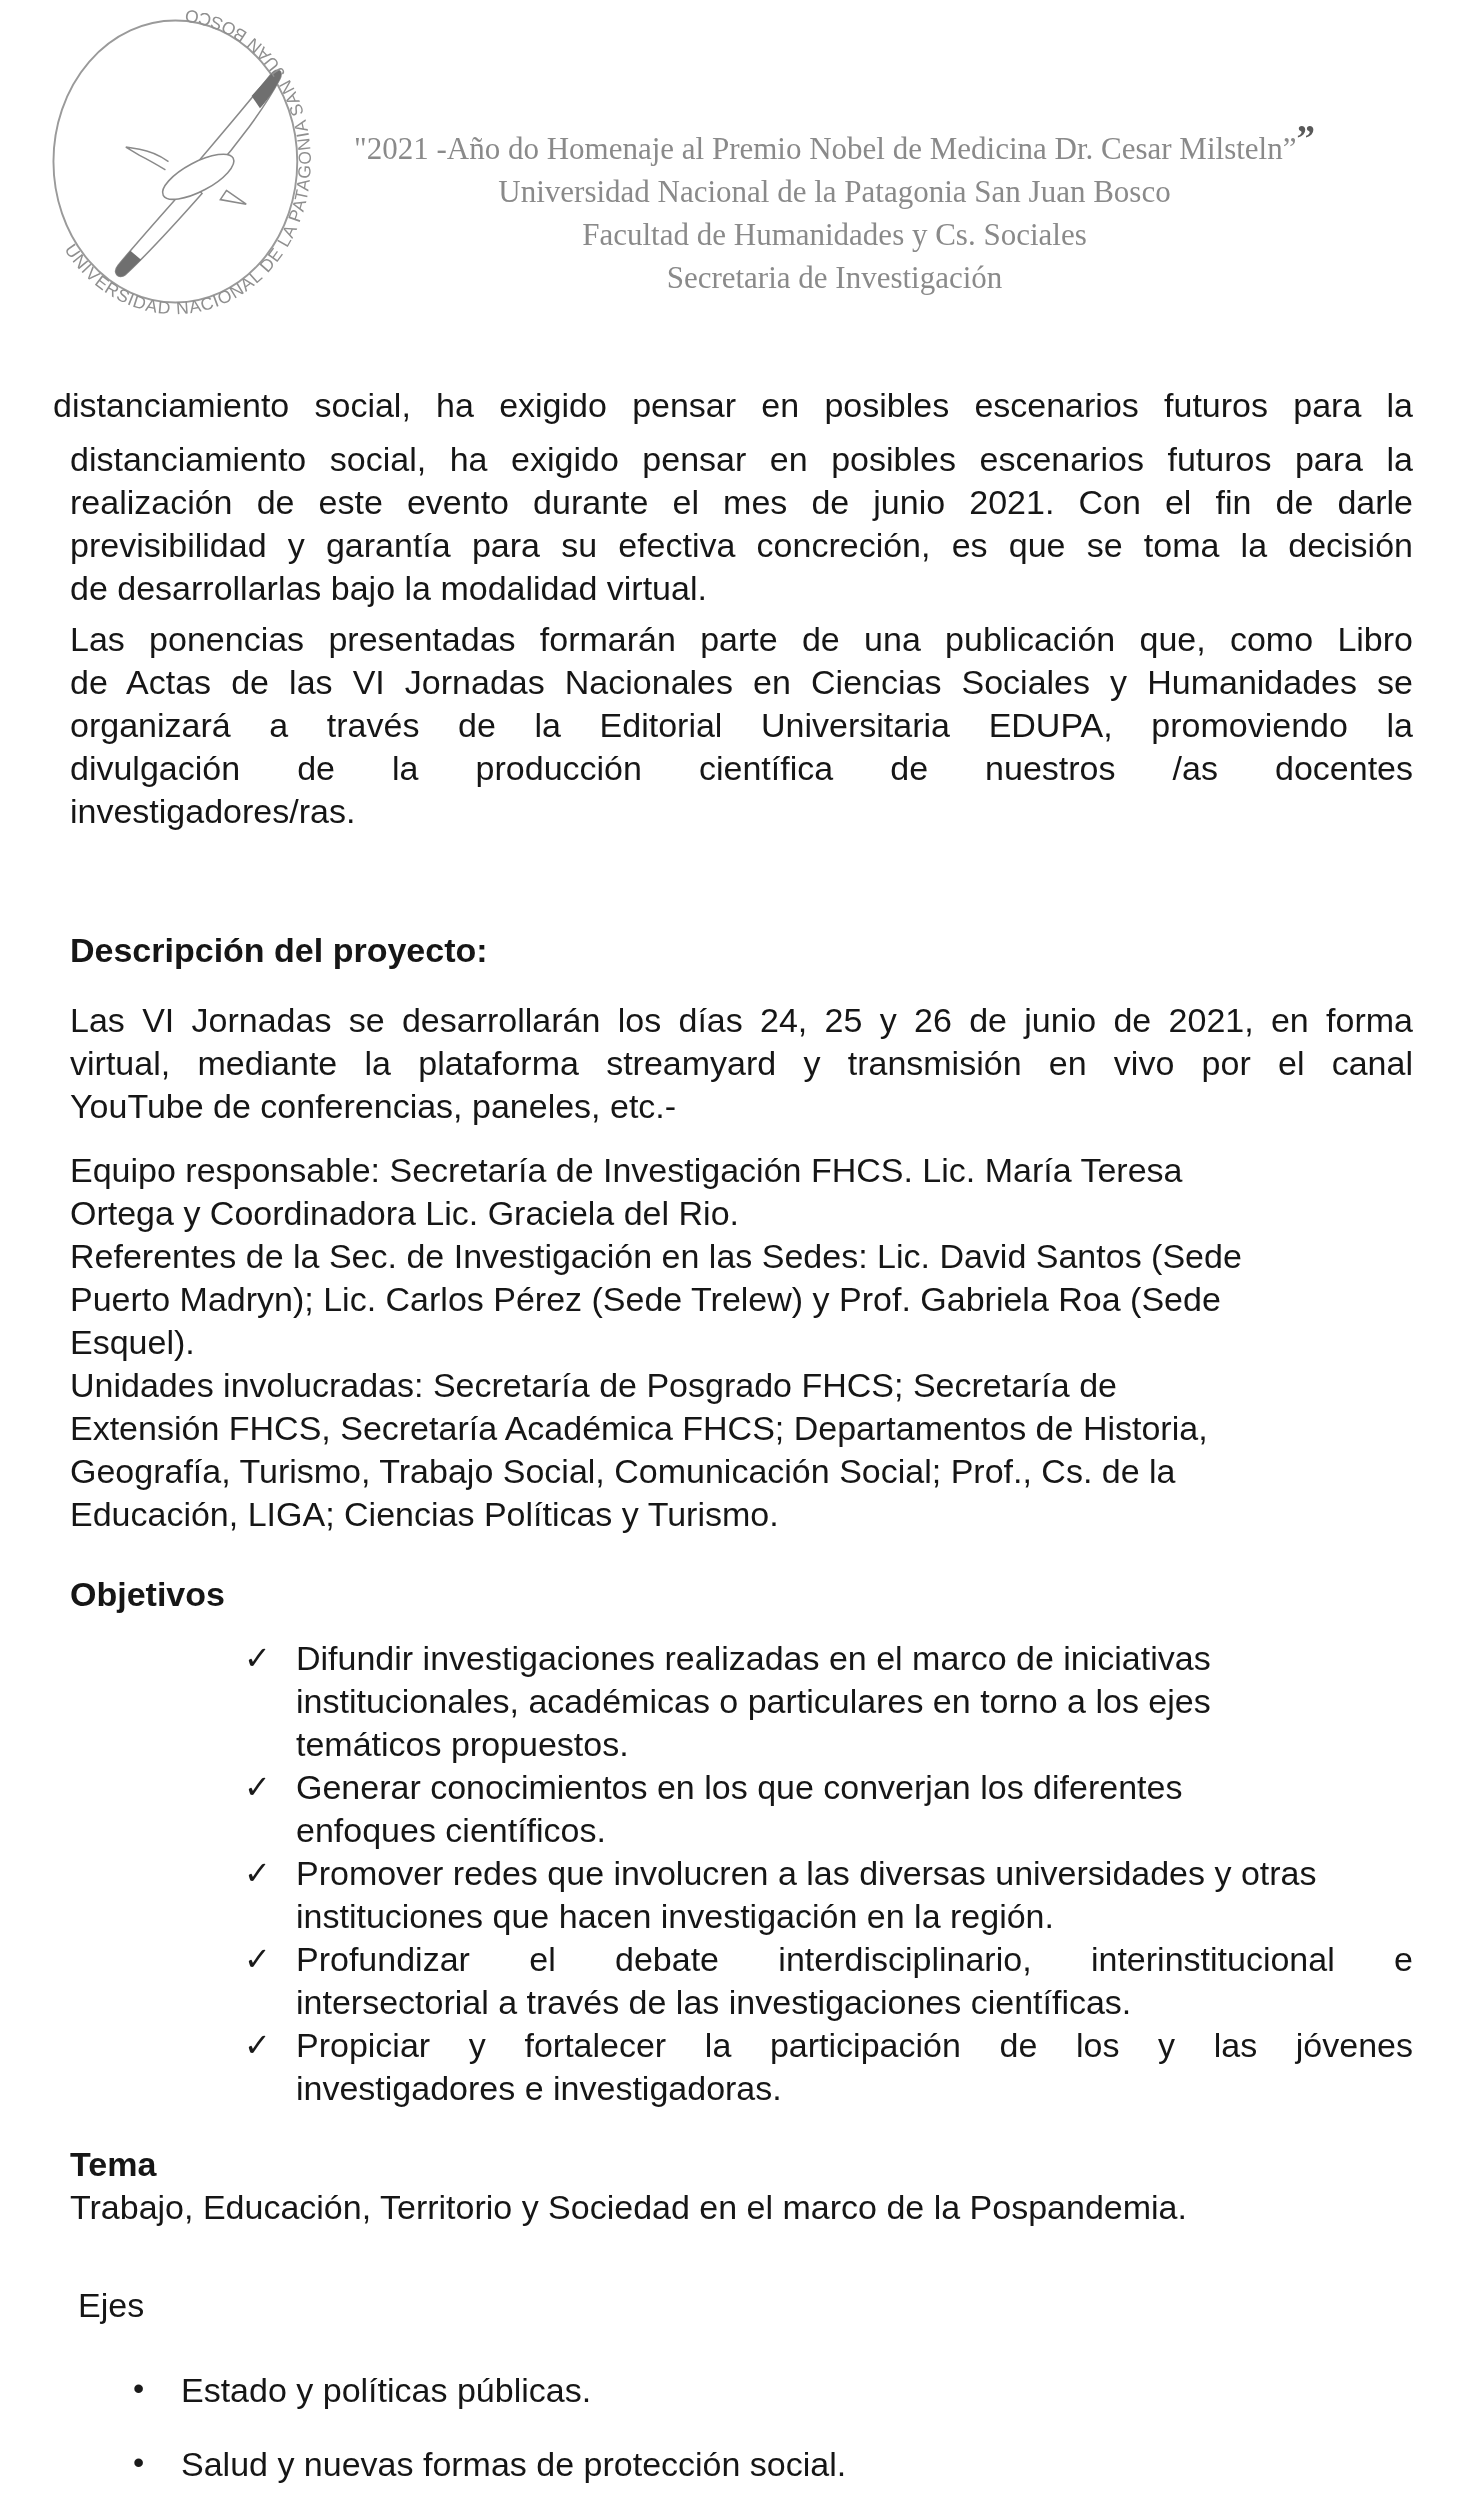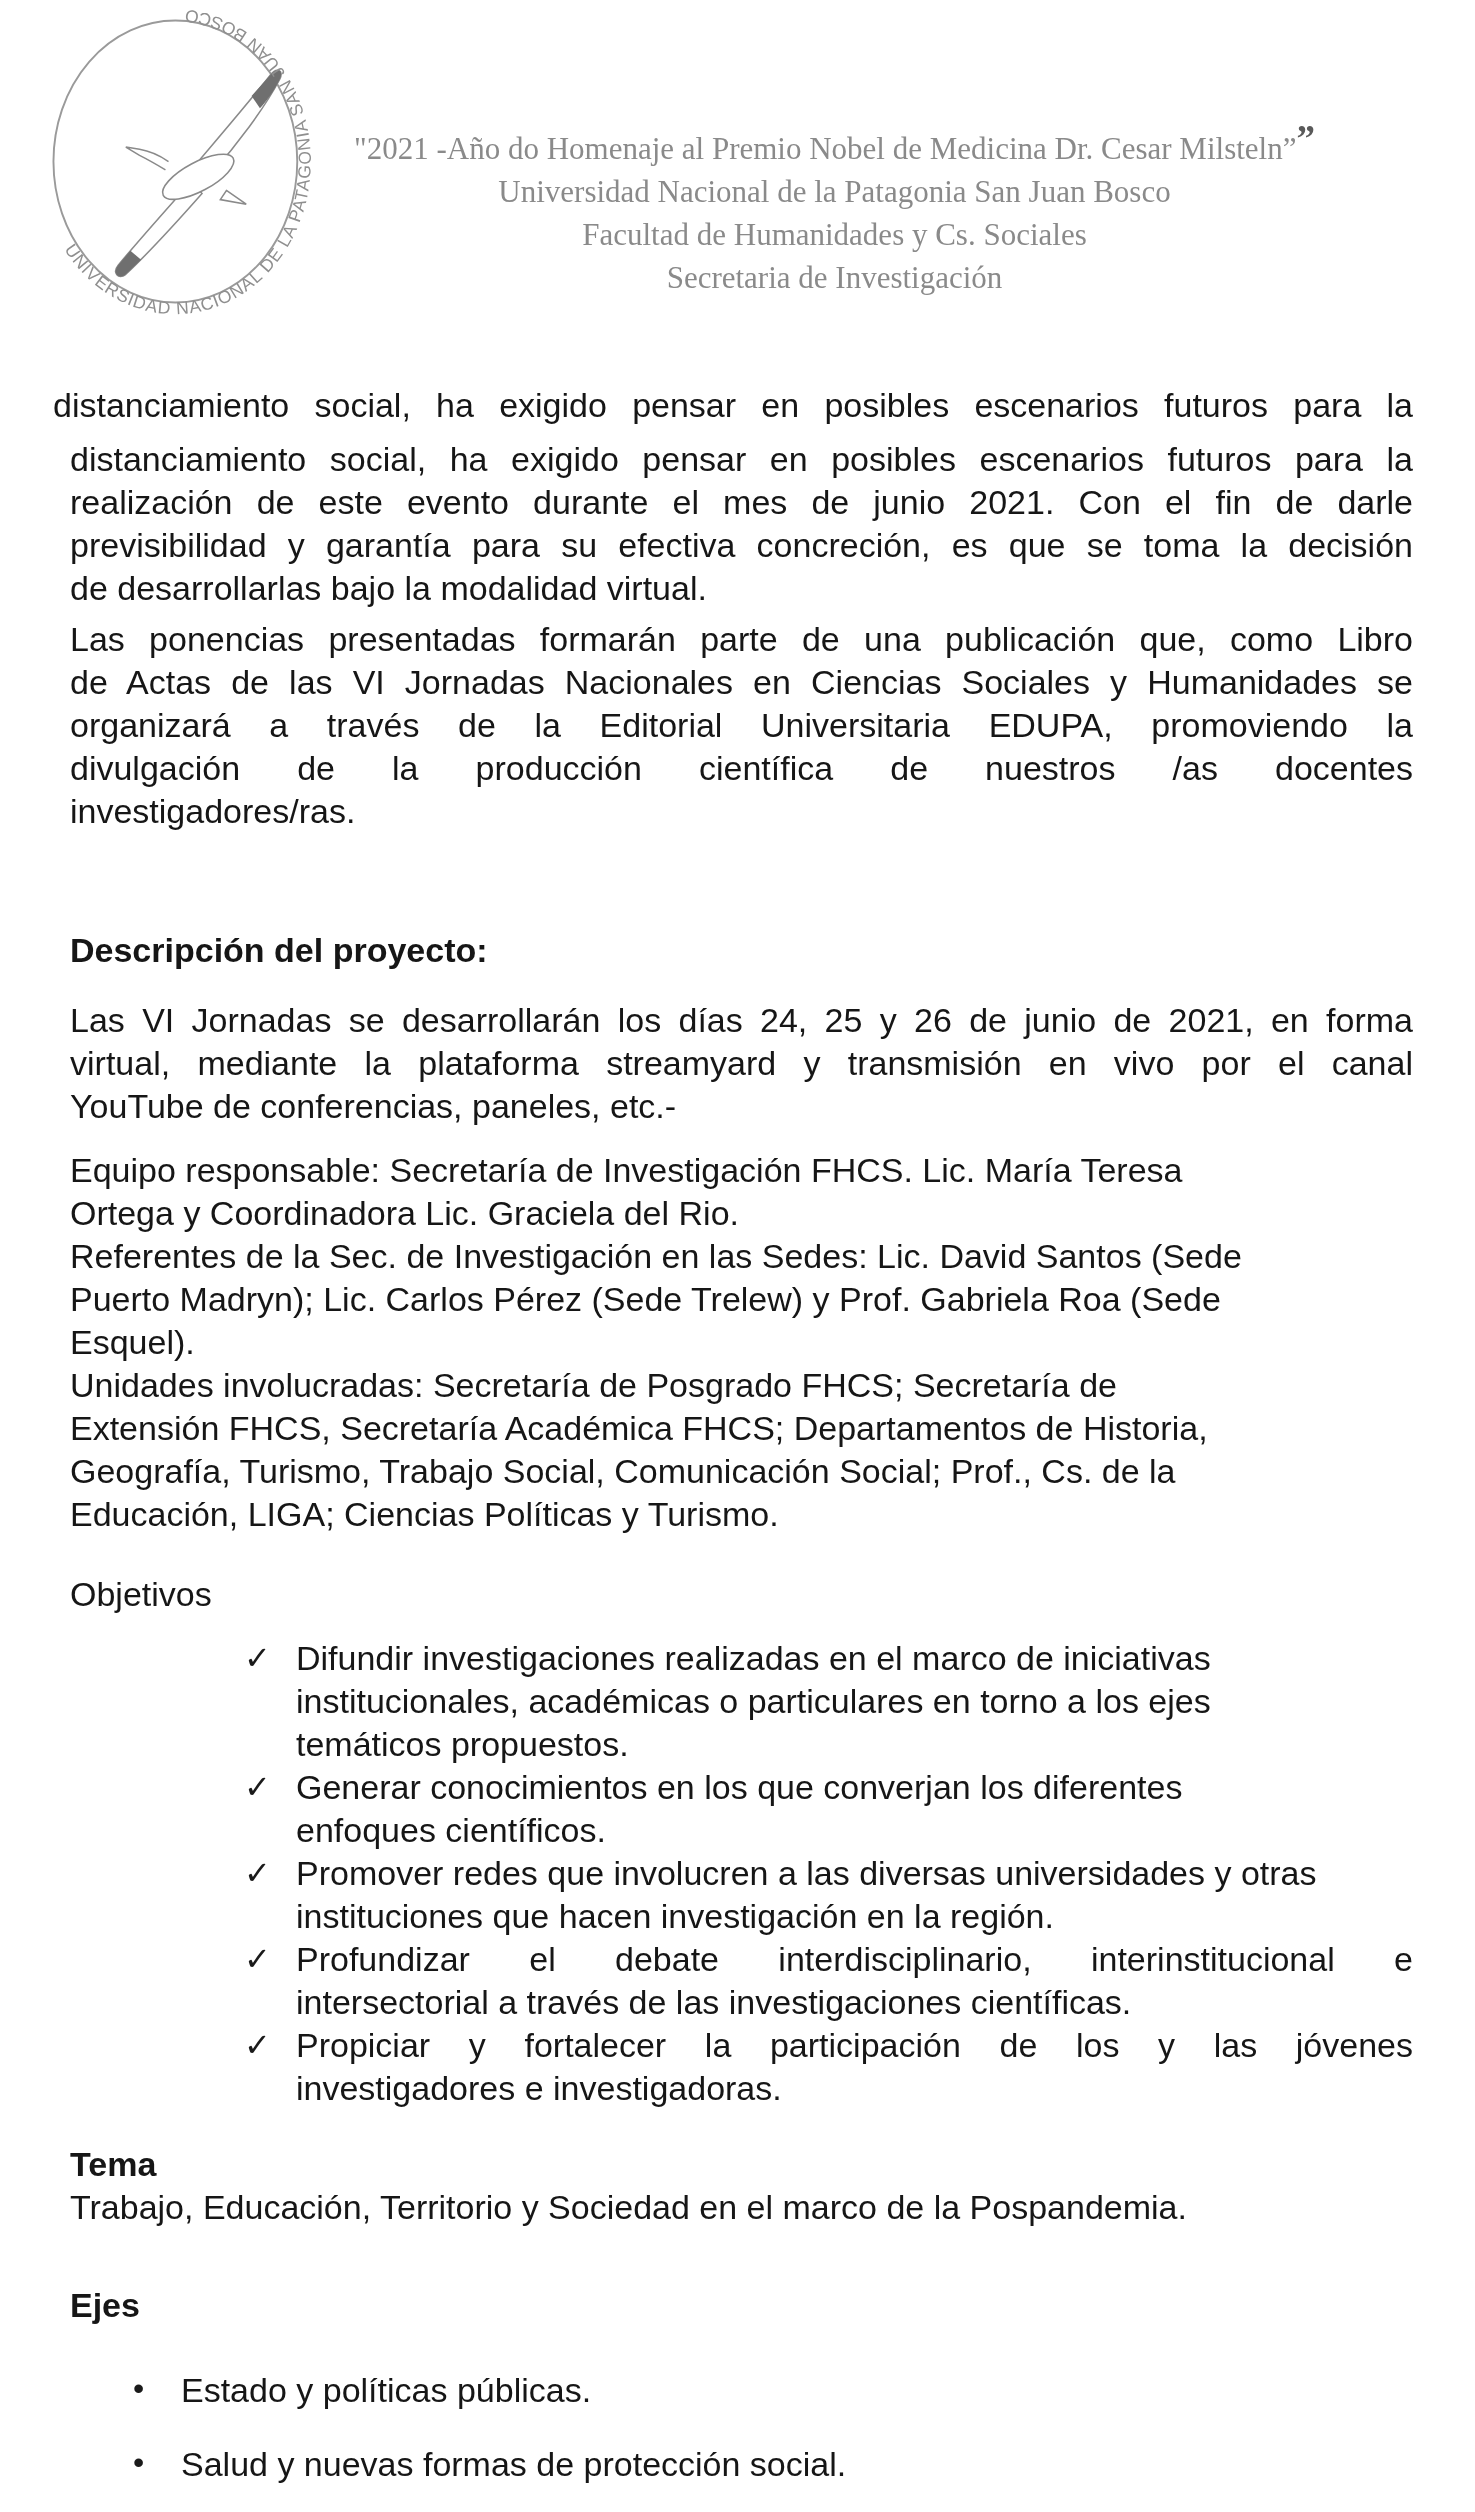--- a/index.html
+++ b/index.html
@@ -20,26 +20,26 @@
   .line{white-space:normal;}
   .jl{text-align:justify;text-align-last:justify;}   
   .ll{text-align:left;}                               
 
   .stray{margin-left:-17px;width:1360px;margin-bottom:10.7px;}
 
   .p-las{margin-top:8px;}
   .h-desc{margin-top:96px;font-weight:bold;}
   .desc-par{margin-top:27px;}
   .equipo{margin-top:21px;}
-  .h-objetivos{margin-top:37px;font-weight:normal;}
+  .h-objetivos{margin-top:37px;font-weight:bold;}
   .obj-list{list-style:none;margin:0;padding:0;margin-top:21.3px;}
   .obj-item{position:relative;margin-left:174px;padding-left:52px;}
   .obj-item .check{position:absolute;left:0;top:0;font-size:32px;color:#1a1a1a;}
   .h-tema{margin-top:33px;font-weight:bold;}
-  .h-ejes{margin-top:55px;font-weight:bold;}
+  .h-ejes{margin-top:55px;font-weight:normal;margin-left:8px;}
   .ejes-list{list-style:none;margin:0;padding:0;margin-top:42px;}
   .eje-item{position:relative;margin-left:63px;padding-left:48px;}
   .eje-item + .eje-item{margin-top:31px;}
   .eje-item .bullet{position:absolute;left:0;top:-2.3px;font-size:32px;color:#1a1a1a;}
 </style>
 </head>
 <body>
 
 <div class="page">
 

